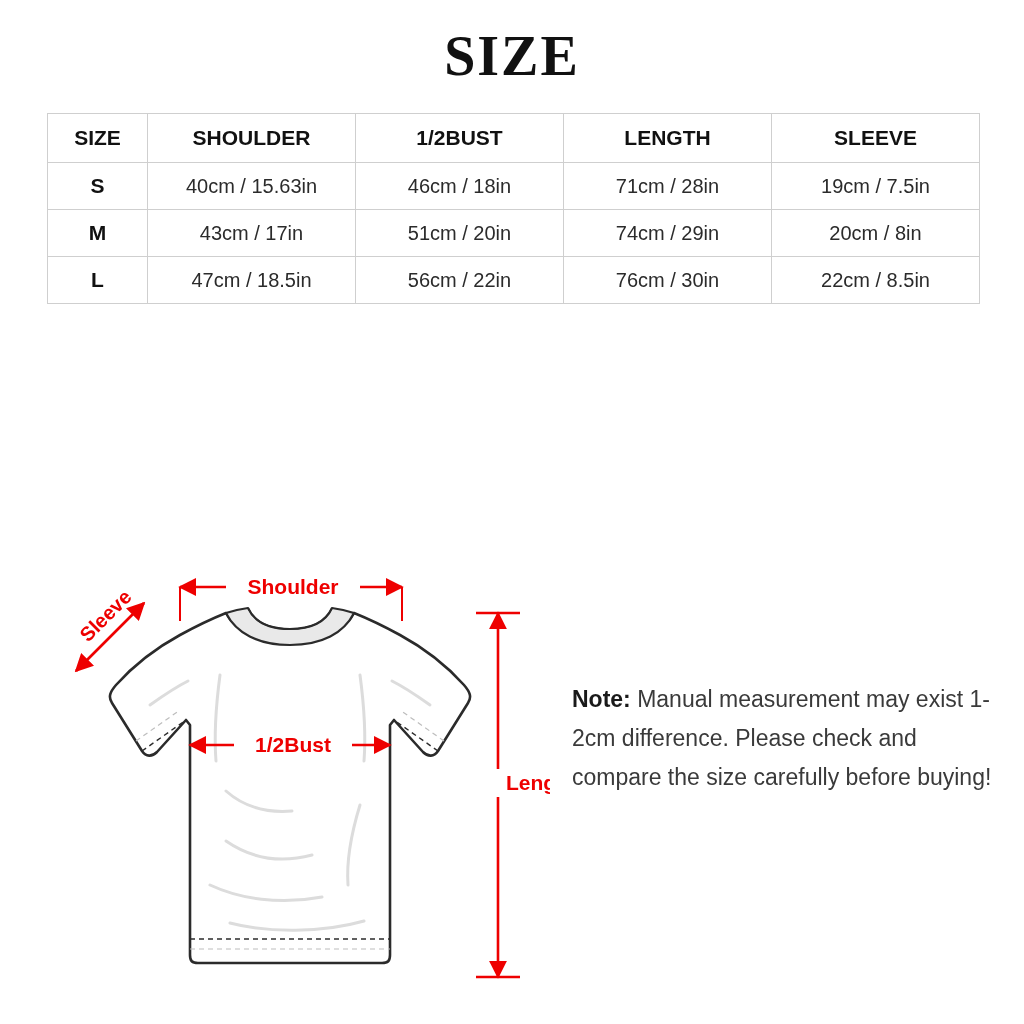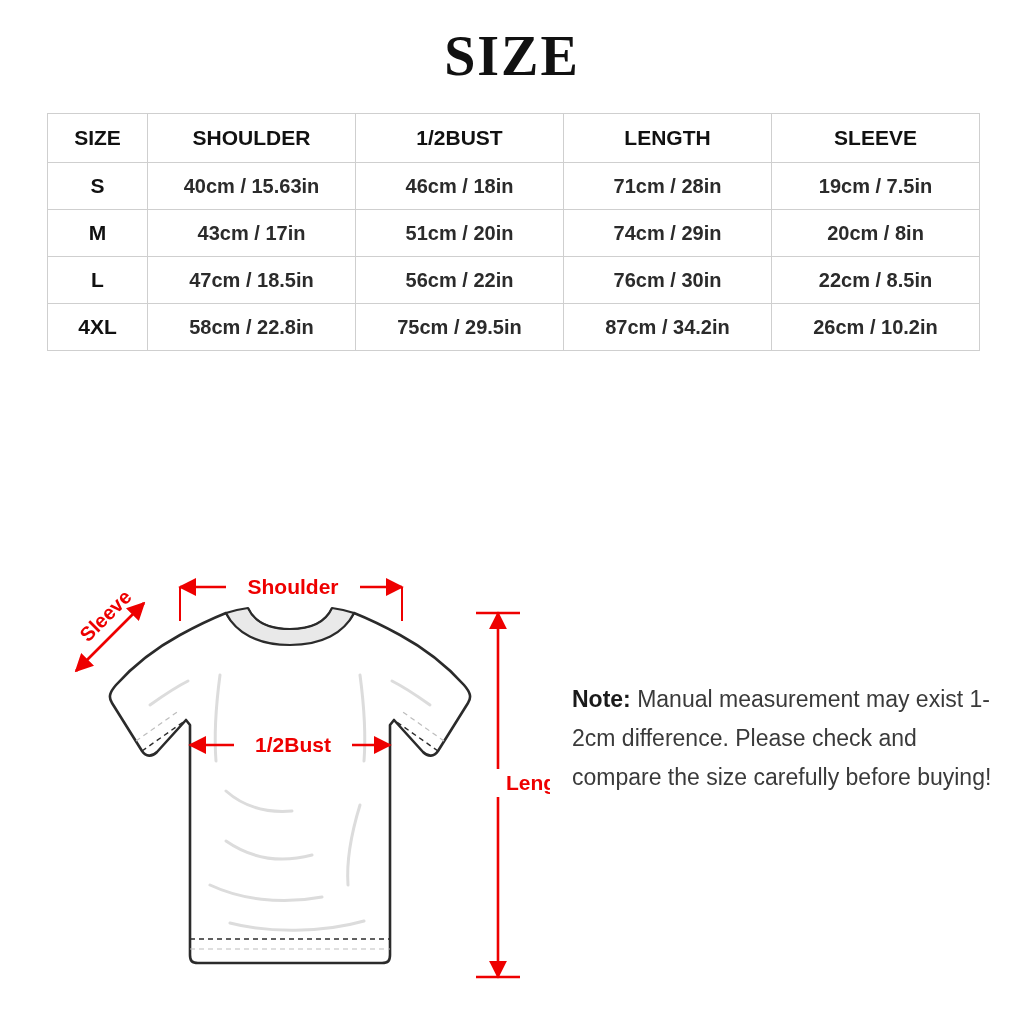--- a/index.html
+++ b/index.html
@@ -39,21 +39,21 @@
     border-collapse: collapse;
     table-layout: fixed;
   }
   #size-table td, #size-table th {
     border: 1px solid #cfcfcf;
     height: 46px;
     text-align: center;
     vertical-align: middle;
     font-size: 20px;
     color: #2b2b2b;
-    font-weight: 700;
+    font-weight: 400;
     padding: 0 4px;
   }
   #size-table thead th {
     font-size: 21px;
     font-weight: 700;
     color: #111;
     height: 48px;
   }
   #size-table tbody td.size-cell {
     font-weight: 700;
@@ -128,27 +128,20 @@
       <td>51cm / 20in</td>
       <td>74cm / 29in</td>
       <td>20cm / 8in</td>
     </tr>
     <tr>
       <td class="size-cell">L</td>
       <td>47cm / 18.5in</td>
       <td>56cm / 22in</td>
       <td>76cm / 30in</td>
       <td>22cm / 8.5in</td>
-    </tr>
-    <tr>
-      <td class="size-cell">4XL</td>
-      <td>58cm / 22.8in</td>
-      <td>75cm / 29.5in</td>
-      <td>87cm / 34.2in</td>
-      <td>26cm / 10.2in</td>
     </tr>
   </tbody>
 </table>
 
 <div id="illustration">
   <svg width="520" height="450" viewBox="0 0 520 450" xmlns="http://www.w3.org/2000/svg">
     <defs>
       <marker id="arrowR" viewBox="0 0 10 10" refX="9" refY="5" markerWidth="7" markerHeight="7" orient="auto-start-reverse">
         <path d="M0,0 L10,5 L0,10 z" fill="#ee0000"></path>
       </marker>

